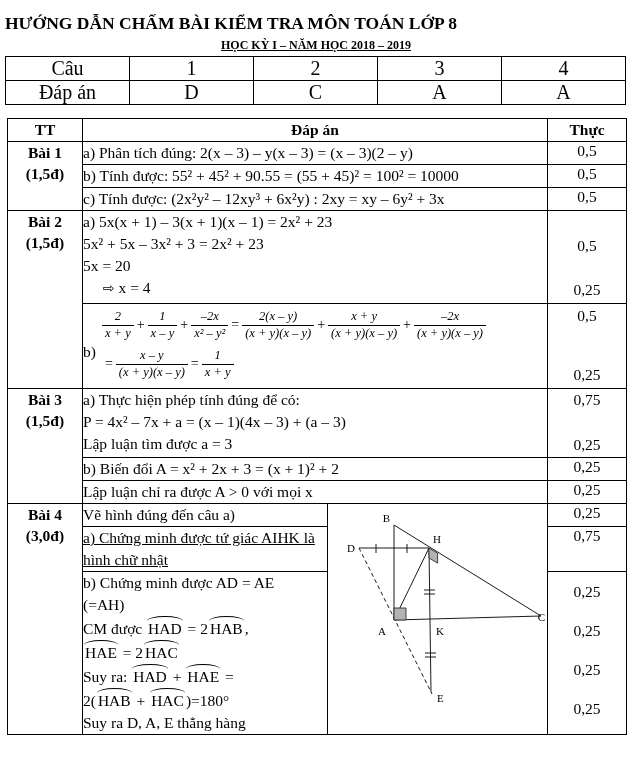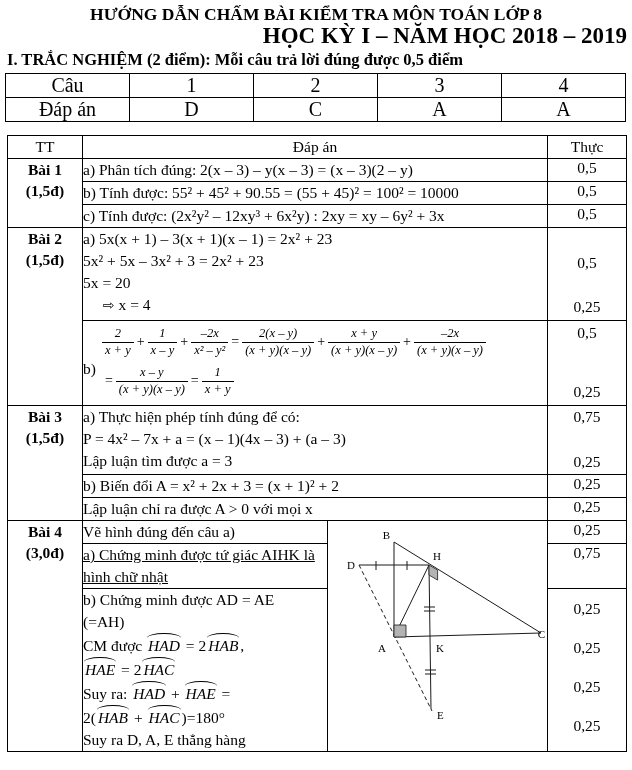--- a/index.html
+++ b/index.html
@@ -3,37 +3,37 @@
 <meta charset="utf-8">
 <style>
   * { margin:0; padding:0; box-sizing:border-box; }
   html,body { background:#fff; }
   body {
     width:632px; height:770px; overflow:hidden;
     font-family:"Liberation Serif", serif; color:#000;
   }
   .page { padding:3px 5px 0 5px; }
 
-  .title { font-size:17.5px; font-weight:bold; text-align:center; line-height:22px; }
-  .subtitle { font-size:23px; font-weight:bold; text-align:right; line-height:22px; }
+  .title { font-size:17.5px; font-weight:bold; line-height:22px;margin-top:9px; }
+  .subtitle { font-size:12px; font-weight:bold; text-align:center; line-height:22px;text-decoration:underline; }
   .sec-heading { font-size:16.5px; font-weight:bold; line-height:21px; margin:2px 0 3px 2px; }
 
   
   table.mc { border-collapse:collapse; table-layout:fixed; width:621px; margin-left:0; }
   table.mc td {
     border:1px solid #000; height:23px; text-align:center;
     font-weight:normal; font-size:20px; padding:0;
   }
 
   .gap { height:13px; }
 
   
   table.essay { border-collapse:collapse; table-layout:fixed; width:619px; margin-left:2px; font-size:15.5px; }
   table.essay td { border:1px solid #000; padding:0; vertical-align:top; }
-  table.essay td.hdr { height:23px; text-align:center; font-weight:normal; vertical-align:middle; }
+  table.essay td.hdr { height:23px; text-align:center; font-weight:bold; vertical-align:middle; }
   td.tt { text-align:center; font-weight:bold; vertical-align:middle; line-height:21px; }
   td.ans { padding:0 5px; line-height:22px; }
   td.score { text-align:center; vertical-align:middle; }
   .h22 { height:22px; } .h43 { height:43px;text-decoration:underline; } .h69 { height:69px; }
   .h85 { height:85px; } .h93 { height:93px; } .h159 { height:159px; }
   .ans-line { line-height:22px; white-space:nowrap; }
   .indent { padding-left:20px; }
   .arrow { font-family:"DejaVu Sans", sans-serif; font-size:14px; }
 
   
@@ -51,41 +51,40 @@
   .fr-line.second { margin-top:7px; }
   .frac {
     display:inline-block; text-align:center; vertical-align:middle;
     font-style:italic; font-size:12.5px; line-height:1.25;
   }
   .frac .num { display:block; border-bottom:1px solid #000; padding:0 3px; }
   .frac .den { display:block; padding:0 3px; }
   .op { padding:0 3px; font-size:14px; }
 
   
-  .hat { font-style:italic; position:relative; display:inline-block; padding:2px 2px 0; }
+  .hat { position:relative; display:inline-block; padding:2px 2px 0; }
   .hat::before {
     content:""; position:absolute; left:1px; right:1px; top:0px; height:4px;
     border-top:1.4px solid #000;
     border-radius:50% 50% 0 0 / 100% 100% 0 0;
   }
 
   
   td.fig { vertical-align:top; }
   svg.geo { display:block; margin:1px auto 0; }
   svg.geo text { font-family:"Liberation Serif", serif; font-size:11px; }
 </style>
 </head>
 <body>
 
 <div class="page">
 
   <div class="title">HƯỚNG DẪN CHẤM BÀI KIỂM TRA MÔN TOÁN LỚP 8</div>
   <div class="subtitle">HỌC KỲ I – NĂM HỌC 2018 – 2019</div>
 
-  <div class="sec-heading">I. TRẮC NGHIỆM (2 điểm): Mỗi câu trả lời đúng được 0,5 điểm</div>
 
   <table class="mc">
     <tbody>
       <tr>
         <td>Câu</td>
         <td>1</td>
         <td>2</td>
         <td>3</td>
         <td>4</td>
       </tr>

